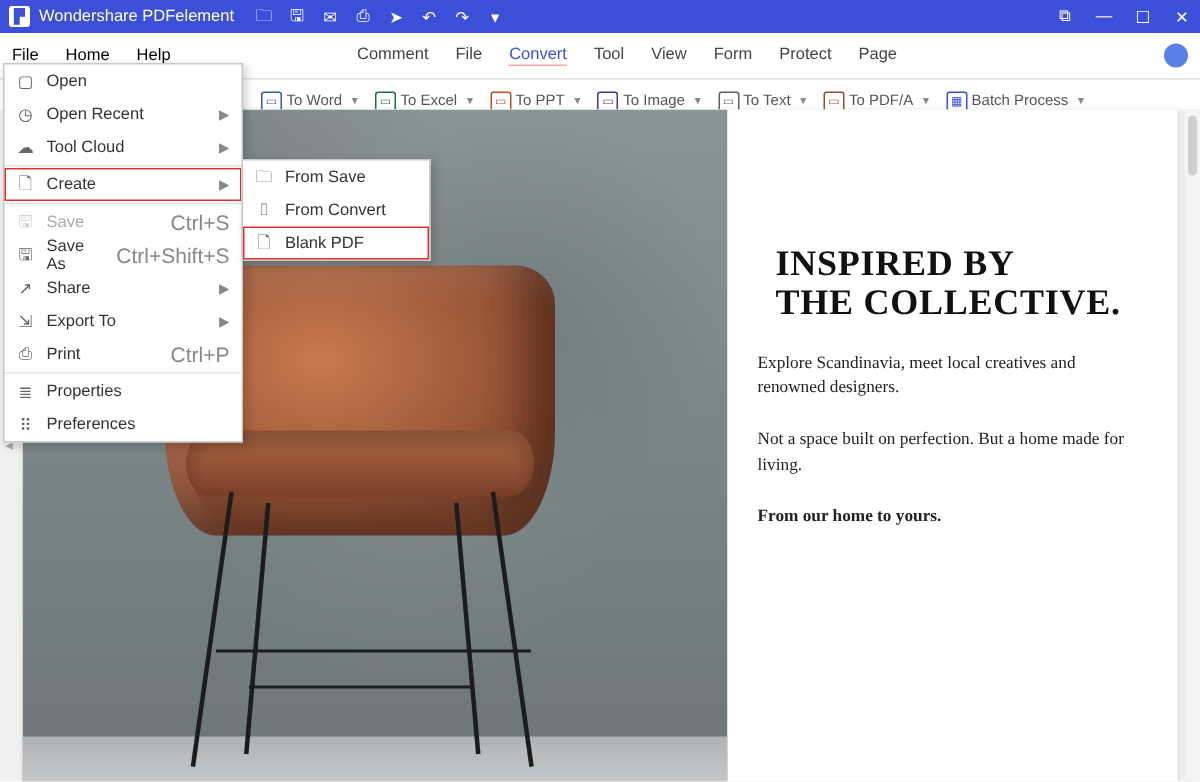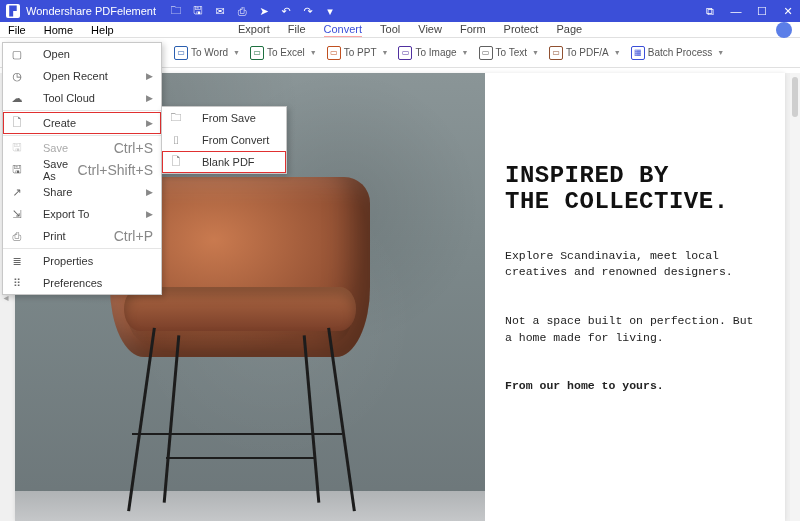--- a/index.html
+++ b/index.html
@@ -4,21 +4,21 @@
 <style>
 * { margin: 0; padding: 0; box-sizing: border-box; font-family: "Segoe UI", Arial, sans-serif; }
 body { width: 800px; height: 521px; overflow: hidden; background: #fff; position: relative; }
 .titlebar { height: 22px; background: #3b4fd8; display: flex; align-items: center; color: #fff; font-size: 11px; padding: 0 6px; }
 .titlebar .logo { width: 14px; height: 14px; background: #fff; border-radius: 2px; margin-right: 6px; display: flex; align-items: center; justify-content: center; color: #3b4fd8; font-weight: bold; font-size: 9px; }
 .titlebar .qat { display: flex; gap: 10px; margin-left: 14px; }
 .titlebar .qat-icon { width: 12px; height: 12px; display: flex; align-items: center; justify-content: center; font-size: 11px; }
 .titlebar .spacer { flex: 1; }
 .titlebar .win { display: flex; gap: 14px; }
 .titlebar .win-icon { width: 12px; height: 12px; display: flex; align-items: center; justify-content: center; }
-.menubar { height: 16px; background: #fff; display: flex; align-items: center; padding: 0 8px; font-size: 11px; border-bottom: 1px solid #e0e0e0; position: relative; }
+.menubar { height: 31px; background: #fff; display: flex; align-items: center; padding: 0 8px; font-size: 11px; border-bottom: 1px solid #e0e0e0; position: relative; }
 .menubar .mleft { display: flex; gap: 18px; }
 .menubar .tabs { position: absolute; left: 238px; display: flex; gap: 18px; color: #444; }
 .menubar .tab.active { color: #3b4fd8; border-bottom: 1px solid #fca5a5; padding-bottom: 1px; }
 .menubar .avatar { position: absolute; right: 8px; width: 16px; height: 16px; background: #5b7ee8; border-radius: 50%; }
 .toolbar { height: 30px; background: #fff; display: flex; align-items: center; padding: 0 6px; font-size: 10px; color: #555; gap: 2px; border-bottom: 1px solid #e0e0e0; }
 .tb-item { display: flex; align-items: center; gap: 3px; padding: 2px 4px; cursor: pointer; }
 .tb-icon { width: 14px; height: 14px; border: 1px solid #c04030; border-radius: 2px; display: flex; align-items: center; justify-content: center; font-size: 8px; color: #c04030; background: #fff; }
 .tb-icon.w { border-color: #2b5fb0; color: #2b5fb0; }
 .tb-icon.x { border-color: #1e7040; color: #1e7040; }
 .tb-icon.p { border-color: #c05020; color: #c05020; }
@@ -40,29 +40,29 @@
 .cush { position: absolute; top: 150px; left: 54px; width: 232px; height: 44px; background: linear-gradient(180deg, #b06a45, #7a3f29); border-radius: 16px / 22px; box-shadow: inset 0 8px 12px rgba(0,0,0,0.25); }
 .leg { position: absolute; background: #1c1c1c; }
 .leg.bl { width: 3px; height: 185px; left: 70px; top: 190px; transform: rotate(8deg); }
 .leg.br { width: 3px; height: 185px; left: 270px; top: 190px; transform: rotate(-8deg); }
 .leg.fl { width: 3px; height: 168px; left: 100px; top: 198px; transform: rotate(5deg); }
 .leg.fr { width: 3px; height: 168px; left: 240px; top: 198px; transform: rotate(-5deg); }
 .bar { position: absolute; height: 2px; background: #1c1c1c; }
 .bar.h1 { width: 210px; left: 62px; top: 296px; }
 .bar.h2 { width: 148px; left: 96px; top: 320px; }
 .page-txt { flex: 1; padding: 90px 26px 0 20px; }
-.h1 { font-size: 24px; font-weight: 800; letter-spacing: 0.5px; line-height: 1.1; color: #111; font-family: Liberation Mono, monospace; }
-.para { font-family: Liberation Mono, monospace; font-size: 11.5px; line-height: 1.45; color: #222; margin-top: 32px; }
+.h1 { font-size: 24px; font-weight: 800; letter-spacing: 0.5px; line-height: 1.1; color: #111; font-family: Liberation Serif, serif; margin-left: 12px; }
+.para { font-family: Liberation Serif, serif; font-size: 11.5px; line-height: 1.45; color: #222; margin-top: 18px; }
 .para.bold { font-weight: bold; }
 .filemenu { position: absolute; top: 42px; left: 2px; width: 160px; background: #fff; border: 1px solid #c8c8c8; box-shadow: 2px 2px 6px rgba(0,0,0,0.2); font-size: 11px; z-index: 30; }
 .mi { display: flex; align-items: center; height: 22px; padding: 0 8px; gap: 8px; color: #333; cursor: pointer; position: relative; }
 .mi.disabled { color: #aaa; }
 .mi .micon { width: 12px; display: flex; justify-content: center; font-size: 11px; color: #666; }
 .mi.disabled .micon { color: #ccc; }
-.mi .lbl { flex: 1; margin-left: 12px; }
+.mi .lbl { flex: 1; }
 .mi .sc { font-size: 14px; color: #888; }
 .mi .arr { font-size: 9px; color: #888; }
 .mi.hl { outline: 1.5px solid #e03030; outline-offset: -1px; }
 .sep { height: 1px; background: #e5e5e5; margin: 1px 0; }
 .submenu { position: absolute; top: 106px; left: 161px; width: 126px; background: #fff; border: 1px solid #c8c8c8; box-shadow: 2px 2px 6px rgba(0,0,0,0.2); font-size: 11px; z-index: 30; }
 .scrollbar { position: absolute; right: 0; top: 73px; bottom: 0; width: 10px; background: #f4f4f4; }
 .thumb { position: absolute; top: 4px; left: 2px; width: 6px; height: 40px; background: #cfcfcf; border-radius: 3px; }
 </style>
 </head>
 <body>
@@ -89,21 +89,21 @@
   </div>
 </div>
 
 <div class="menubar">
   <div class="mleft">
     <span>File</span>
     <span>Home</span>
     <span>Help</span>
   </div>
   <div class="tabs">
-    <span class="tab">Export</span>
+    <span class="tab">Comment</span>
     <span class="tab">File</span>
     <span class="tab active">Convert</span>
     <span class="tab">Tool</span>
     <span class="tab">View</span>
     <span class="tab">Form</span>
     <span class="tab">Protect</span>
     <span class="tab">Page</span>
   </div>
   <div class="avatar"></div>
 </div>

